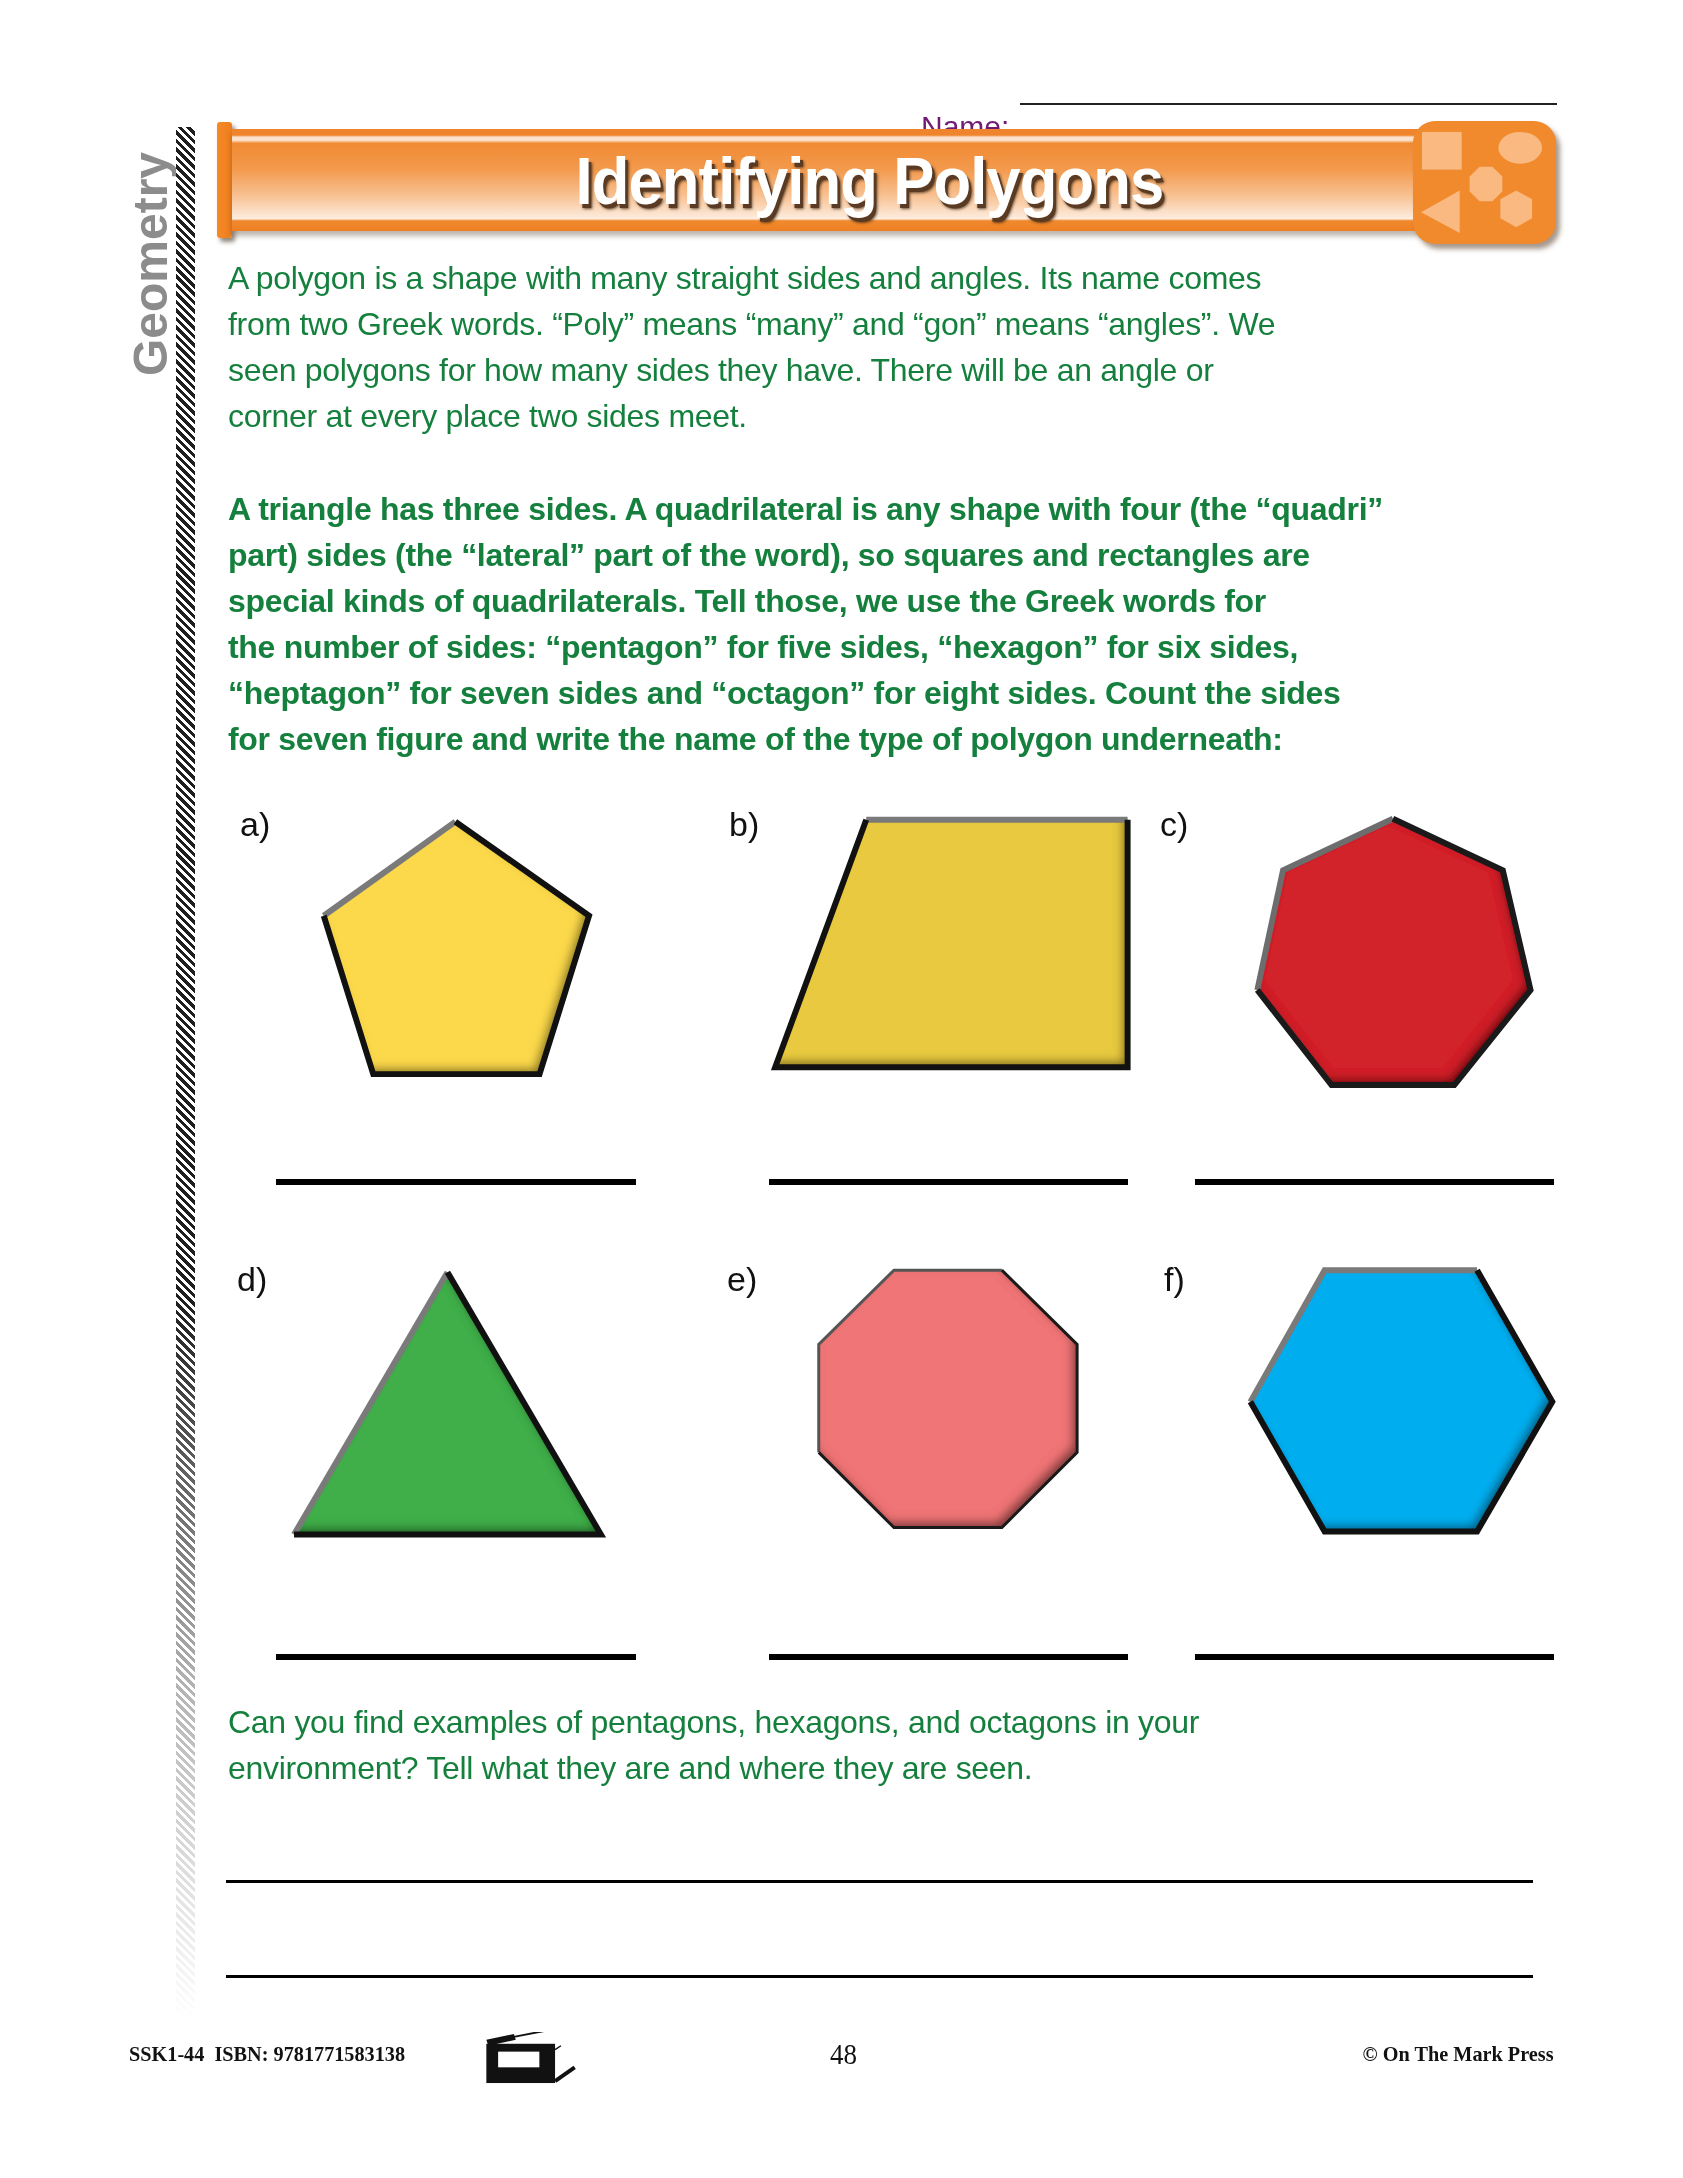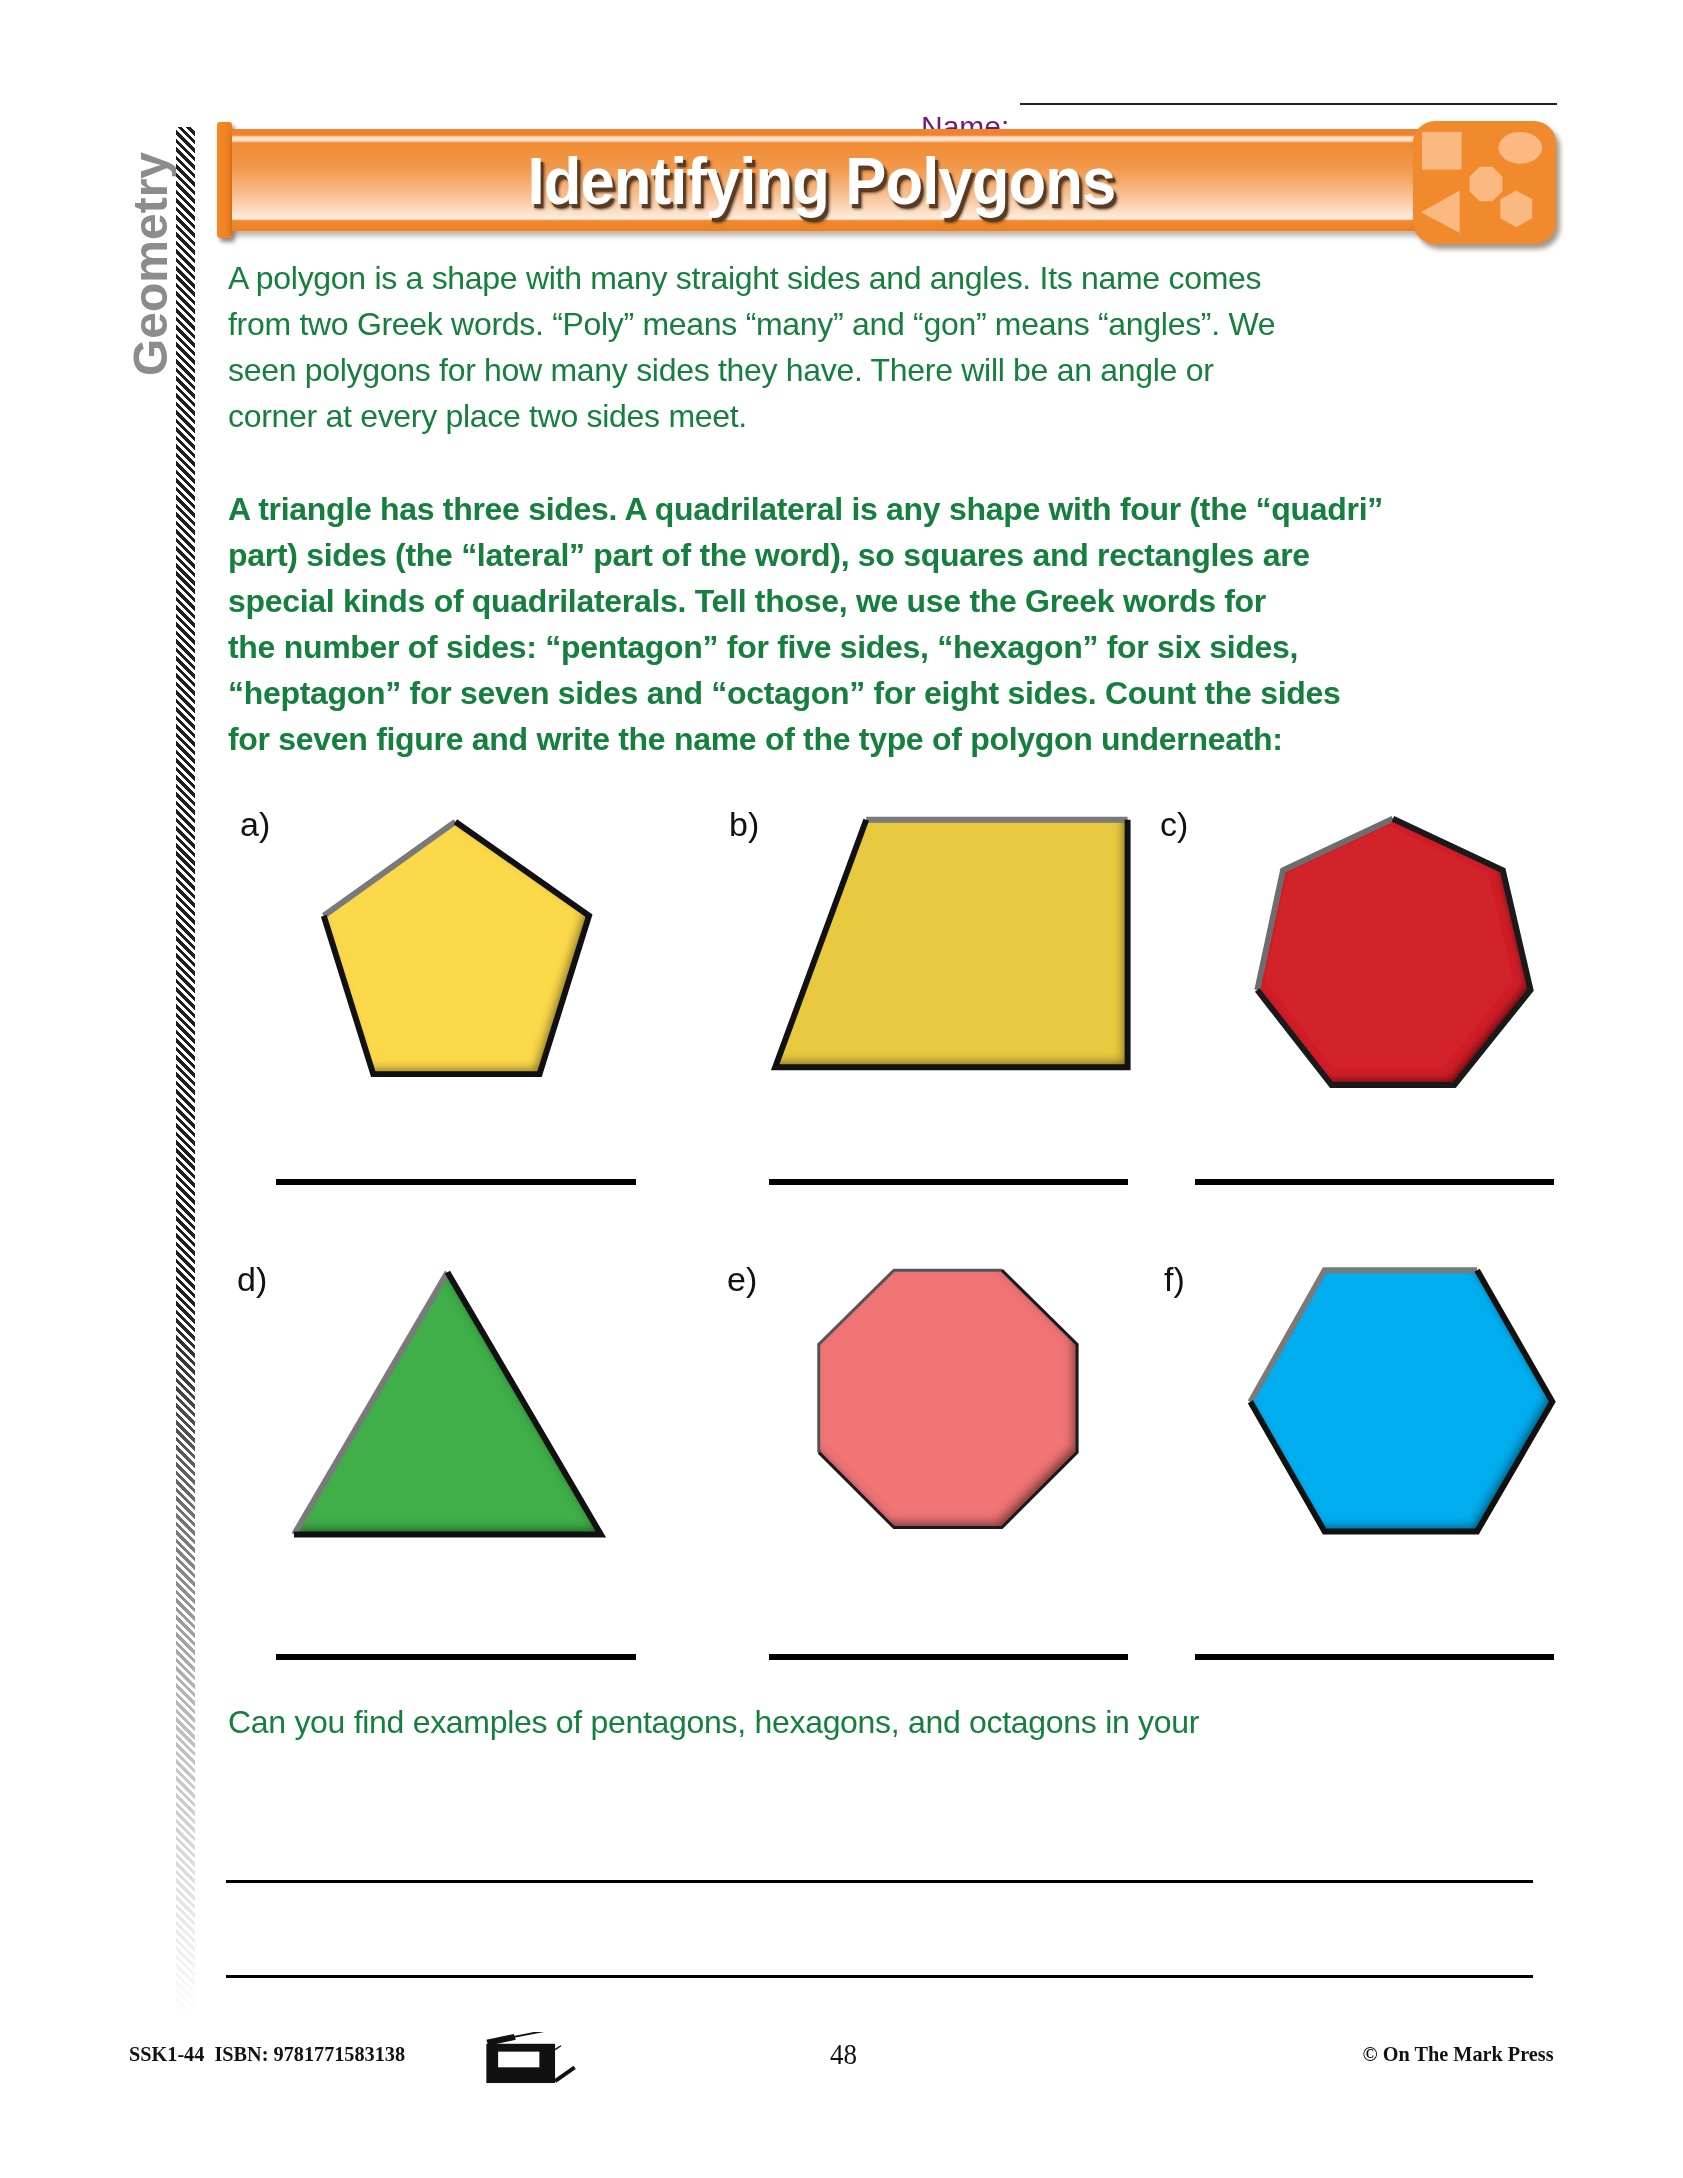--- a/index.html
+++ b/index.html
@@ -26,21 +26,21 @@
     
     .banner-cap { position: absolute; left: 217px; top: 122px; width: 15px; height: 116px;
       background: linear-gradient(to right, #f58a26, #ee7d1e); border-radius: 3px;
       box-shadow: 3px 4px 4px rgba(60,40,20,0.55); }
     .banner { position: absolute; left: 232px; top: 129px; width: 1188px; height: 102px;
       background: linear-gradient(to bottom,
         #f0842c 0%, #f0842c 6%, #fce2cc 8%, #fce2cc 11%, #f08a32 14%,
         #f39a4e 40%, #f8c191 65%, #fde9d8 86%, #fdeee2 88%, #f08a2e 90%, #ee7f22 100%);
       box-shadow: 0 5px 5px rgba(70,50,30,0.35); }
     .banner-title { position: absolute; left: 232px; top: 129px; width: 1178px; height: 102px;
-      display: flex; align-items: center; justify-content: center; }
+      display: flex; align-items: center; justify-content: center; padding-left: 48px; }
     .banner-title span { font-family: "Liberation Sans", sans-serif; font-weight: bold;
       font-size: 67px; color: #ffffff; letter-spacing: -1px;
       transform: scaleX(0.92);
       text-shadow: 3px 4px 0 #5a3a22, 4px 5px 3px rgba(40,25,10,0.7); }
     .badge { position: absolute; left: 1413px; top: 121px; width: 143px; height: 123px;
       background: #f08a2d; border-radius: 22px;
       box-shadow: 4px 5px 5px rgba(80,50,25,0.5); }
     .badge svg { position: absolute; left: 0; top: 0; }
 
     
@@ -168,20 +168,21 @@
 
 <div class="answer-line" style="left:276px; top:1179px; width:360px;"></div>
 <div class="answer-line" style="left:769px; top:1179px; width:359px;"></div>
 <div class="answer-line" style="left:1195px; top:1179px; width:359px;"></div>
 <div class="answer-line" style="left:276px; top:1654px; width:360px;"></div>
 <div class="answer-line" style="left:769px; top:1654px; width:359px;"></div>
 <div class="answer-line" style="left:1195px; top:1654px; width:359px;"></div>
 
 <div class="para" style="top: 1699px;">
   <span class="ln">Can you find examples of pentagons, hexagons, and octagons in your</span>
+  <span class="ln">environment? Tell what they are and where they are seen.</span>
 </div>
 <div class="write-line" style="top:1880px;"></div>
 <div class="write-line" style="top:1975px;"></div>
 
 <span class="footer-left">SSK1-44  ISBN: 9781771583138</span>
 <svg class="copier" viewBox="0 0 96 54">
   <polygon points="2,8 30,2 32,8 4,14" fill="#111"></polygon>
   <line x1="30" y1="5" x2="66" y2="-2" stroke="#111" stroke-width="2"></line>
   <rect x="2" y="12" width="70" height="40" fill="#111"></rect>
   <rect x="14" y="20" width="42" height="16" fill="#fff"></rect>

